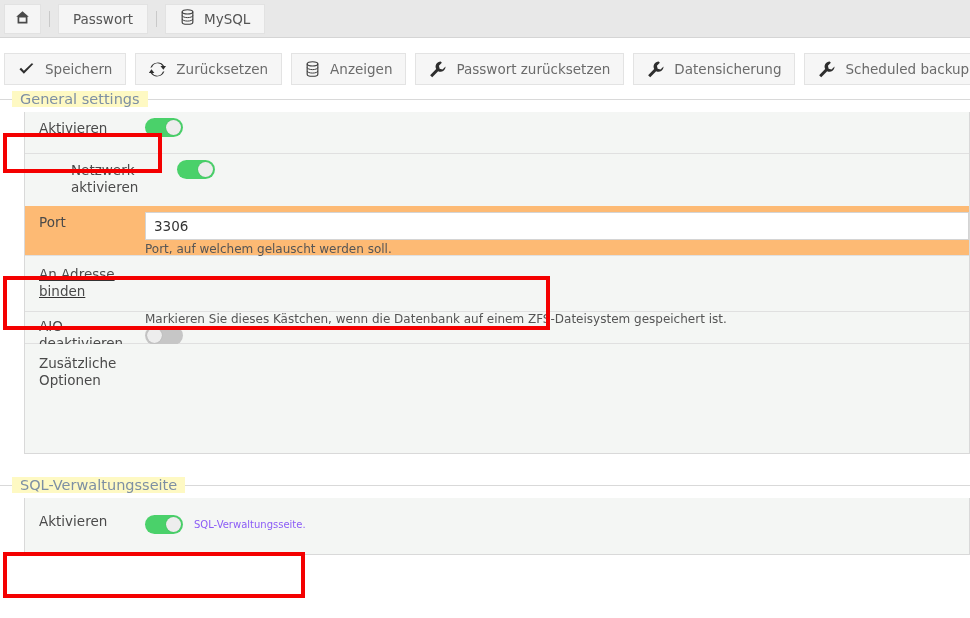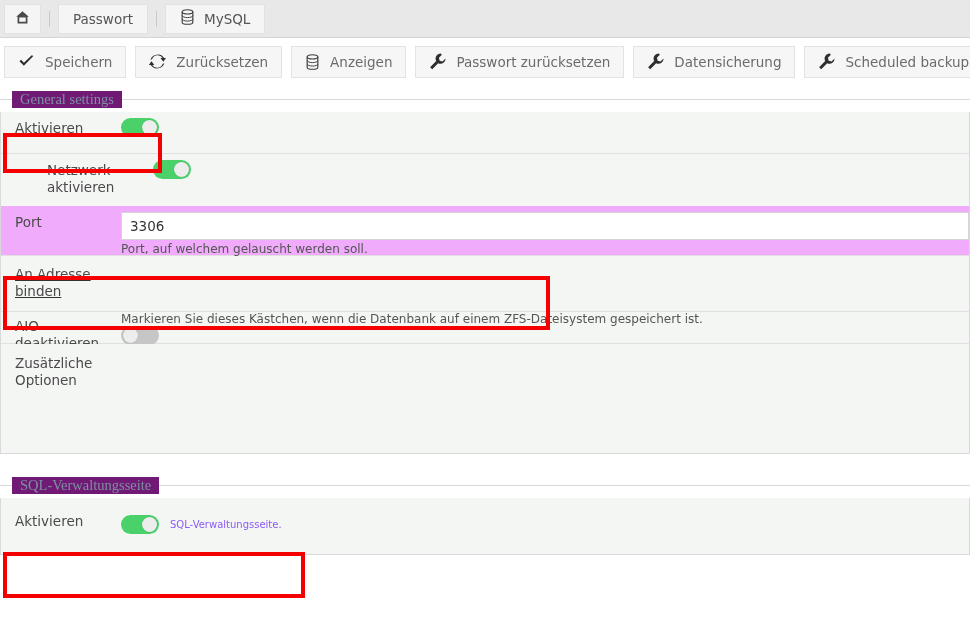--- a/index.html
+++ b/index.html
@@ -42,21 +42,21 @@
     height: 16px;
     background: #c9c9c9;
     margin: 0 8px;
   }
 
   
   .toolbar {
     height: 48px;
     background: #ffffff;
     display: flex;
-    align-items: center;
+    align-items: flex-end;
     gap: 9px;
     padding: 0 4px;
     border-bottom: 1px solid #ffffff;
   }
   .tbtn {
     height: 32px;
     background: #f6f6f6;
     border: 1px solid #e3e3e3;
     display: flex;
     align-items: center;
@@ -78,52 +78,52 @@
   .section-head {
     height: 26px;
     position: relative;
     padding-left: 12px;
     display: flex;
     align-items: center;
   }
   .section-head .legend {
     font-size: 14.5px;
     color: #7d8fa3;
-    background: #701a75;
+    background: #fef9c3;
     padding: 0 8px 0 8px;
     position: relative;
     z-index: 2;
     white-space: nowrap;
-    font-family: Liberation Serif, serif;
   }
   .section-head .rule-l,
   .section-head .rule-r {
     position: absolute;
     top: 50%;
     height: 1px;
     background: #d9d9d9;
     z-index: 1;
   }
   .section-head .rule-l { left: 0; width: 14px; }
   .section-head .rule-r { right: 0; left: 0; }
 
   .section-body {
     border-left: 1px solid #d9d9d9;
     border-right: 1px solid #d9d9d9;
     border-bottom: 1px solid #d9d9d9;
     background: #ffffff;
+    margin-left: 24px;
   }
 
   
   .row {
     display: flex;
     align-items: flex-start;
     position: relative;
     border-bottom: 1px solid #e0e0e0;
-    background: #f0abfc;
+    background: #fdba74;
   }
   .row.alt { background: #f4f6f4; }
   .row.noborder { border-bottom: none; }
 
   .row-label {
     width: 120px;
     flex: 0 0 120px;
     padding: 8px 8px 8px 14px;
     color: #4a4a4a;
     font-size: 13.5px;

